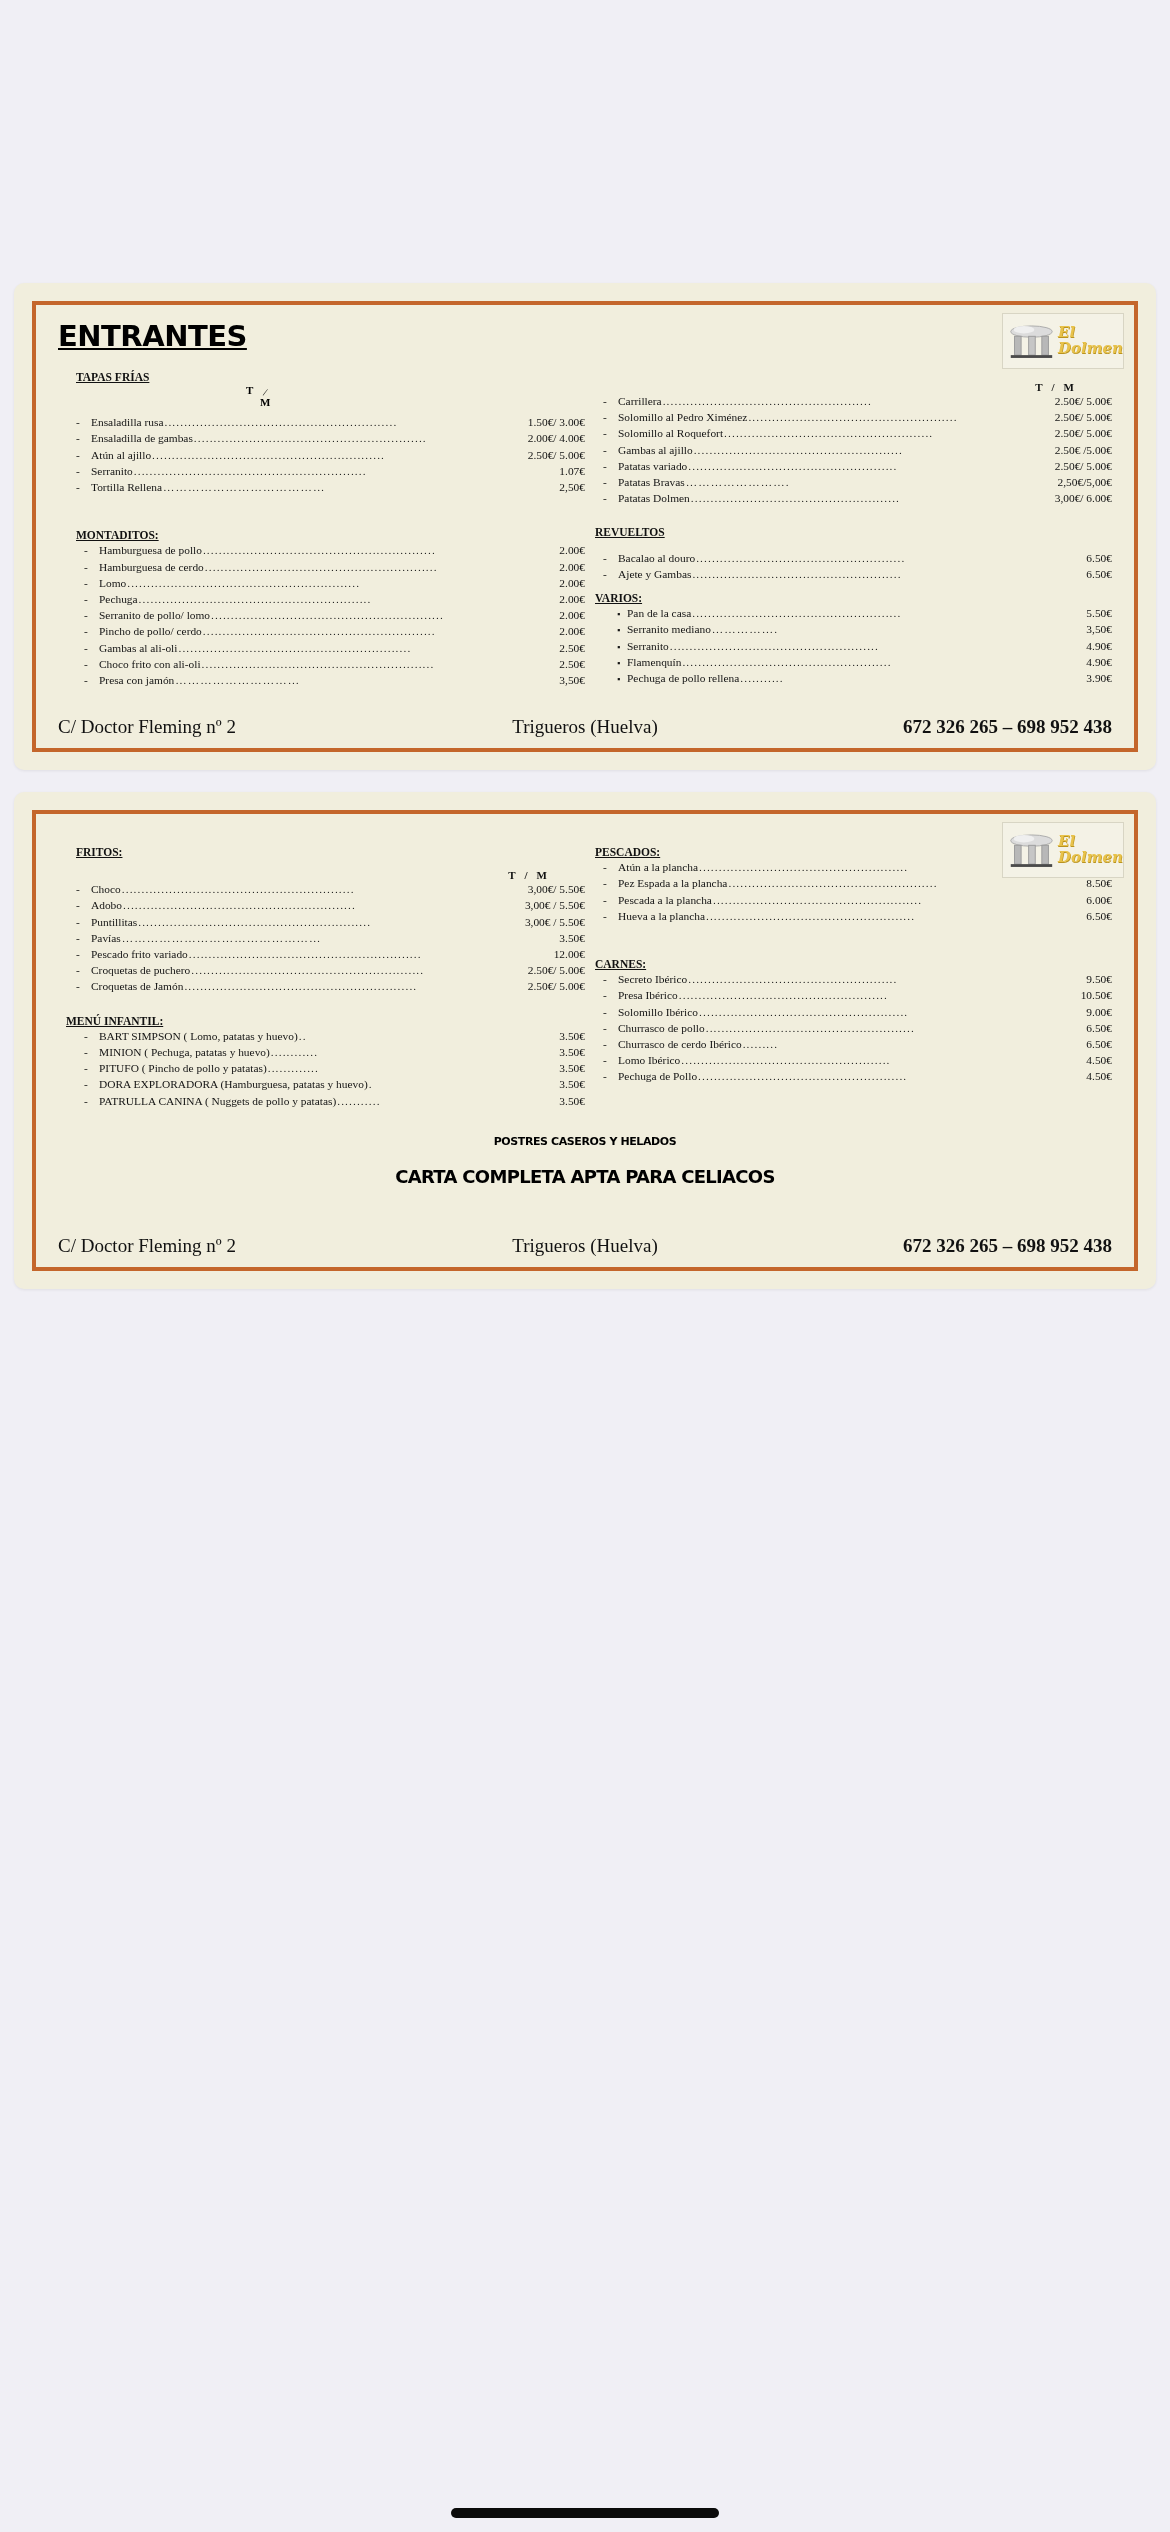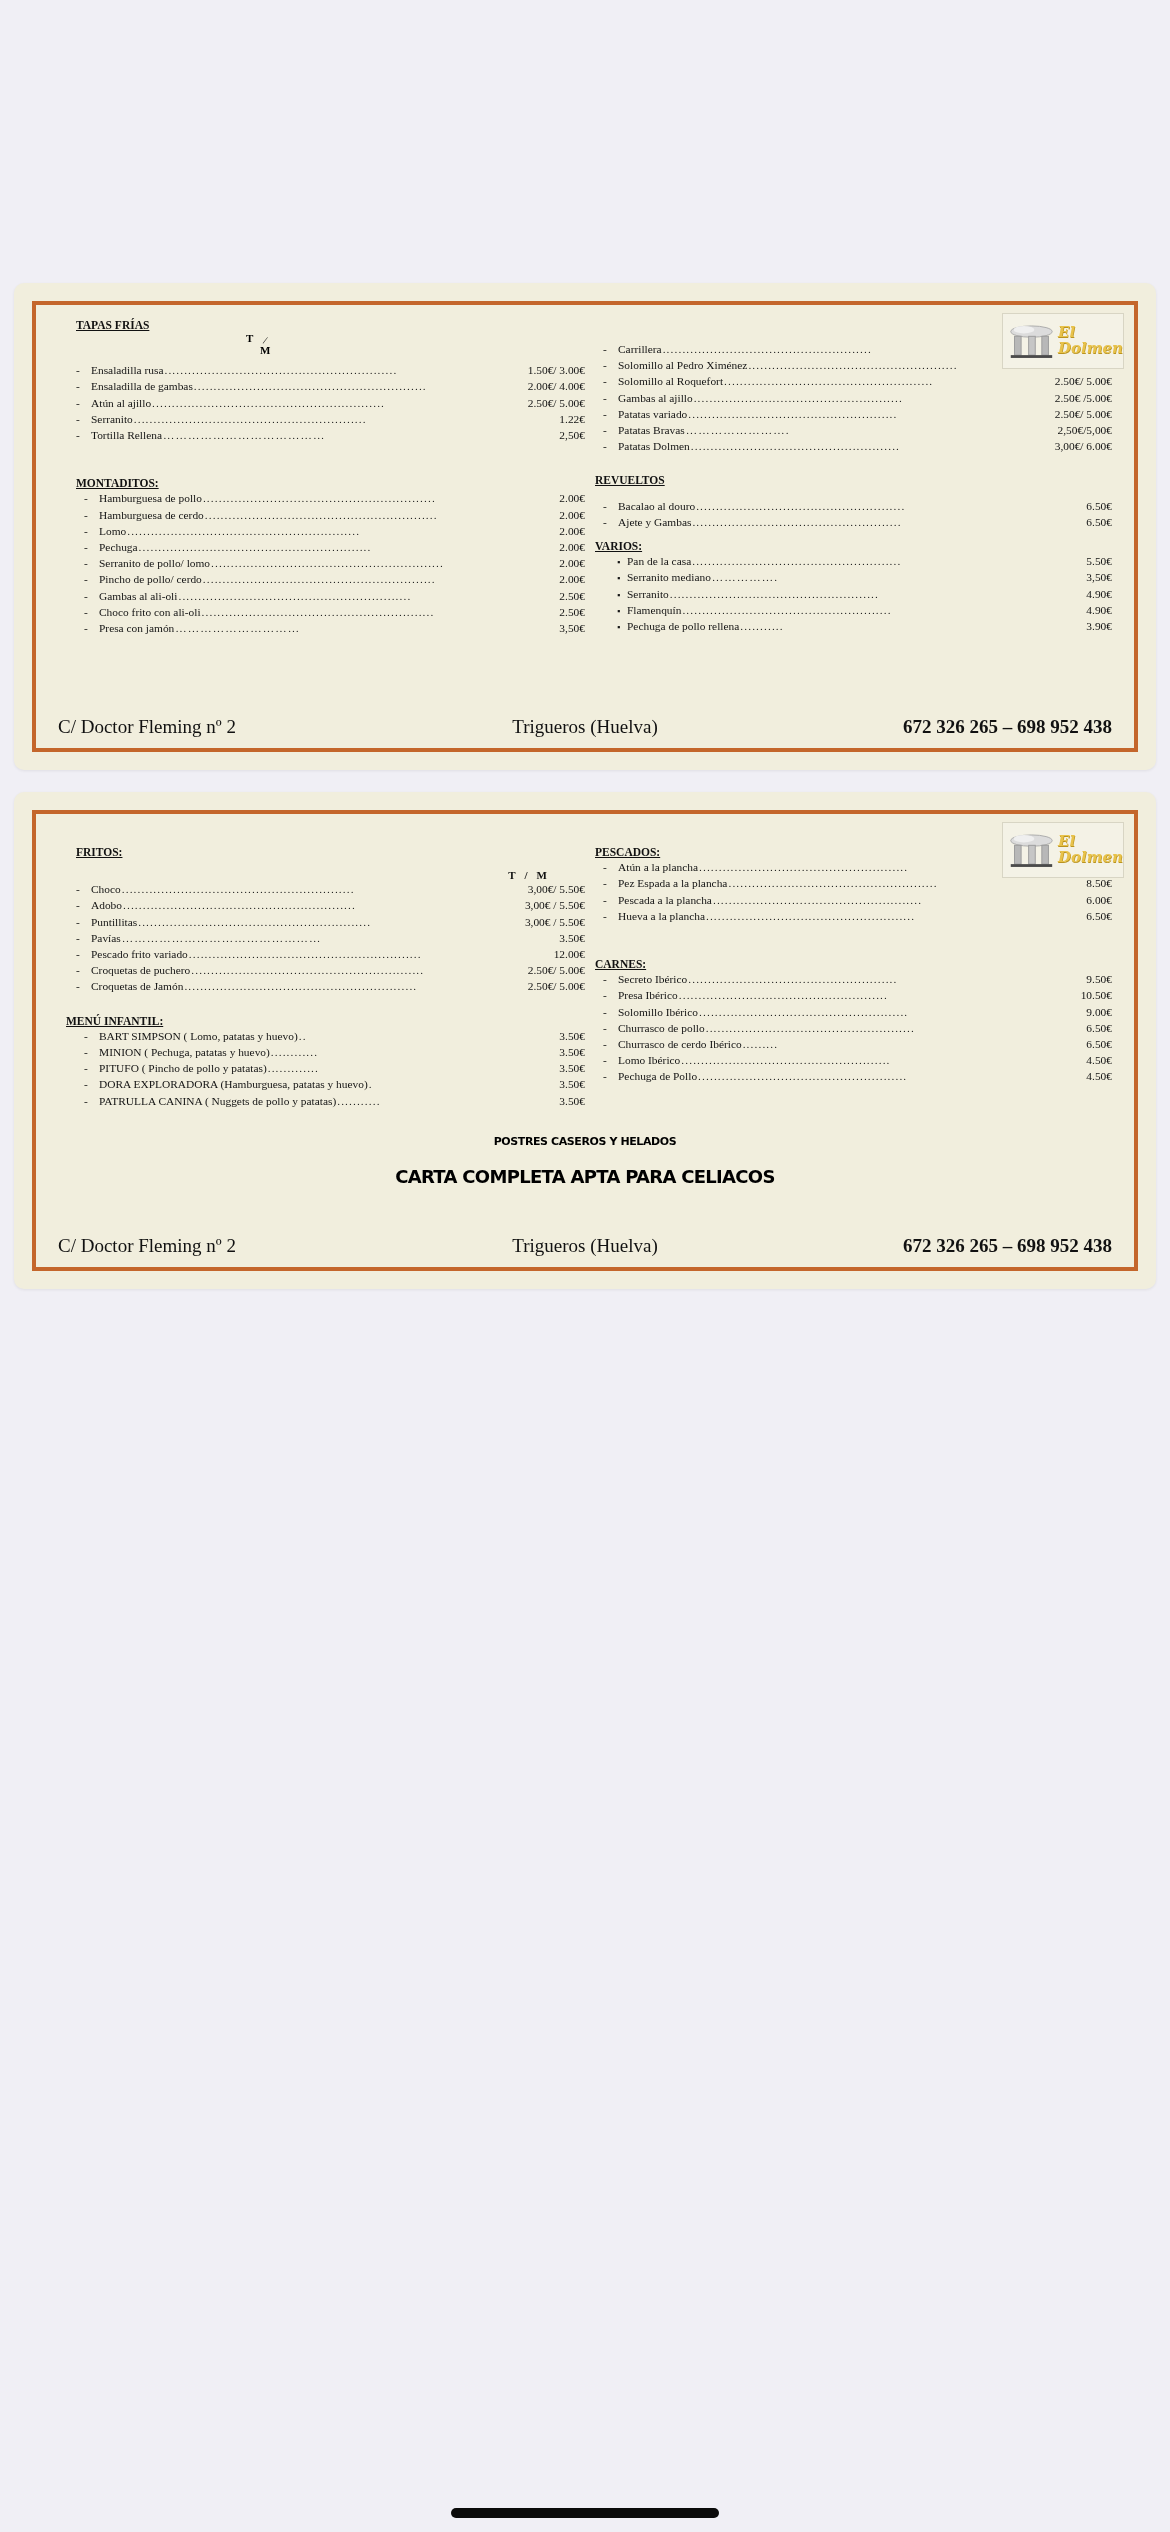--- a/index.html
+++ b/index.html
@@ -235,20 +235,21 @@
             <rect x="37" y="19" width="7" height="20" fill="#b8b8b8" stroke="#9b9b9b"></rect>
             <rect x="4" y="39" width="44" height="3" fill="#4a4a4a"></rect>
           </svg>
           <div class="logo-words">
             <span class="logo-line-1">El</span>
             <span class="logo-line-2">Dolmen</span>
           </div>
         </div>
       </div>
 
+      <div class="big-title">ENTRANTES</div>
 
       <div class="cols">
 
         <div class="col-left">
 
           <div class="sec-head">TAPAS FRÍAS</div>
           <div class="tm-row-slanted">
             <span class="t">T</span>
             <span class="slash">/</span>
             <span class="m">M</span>
@@ -269,21 +270,21 @@
             <li class="menu-line">
               <span class="bullet">-</span>
               <span class="name">Atún al ajillo</span>
               <span class="leader">...........................................................</span>
               <span class="price">2.50€/ 5.00€</span>
             </li>
             <li class="menu-line">
               <span class="bullet">-</span>
               <span class="name">Serranito</span>
               <span class="leader">...........................................................</span>
-              <span class="price">1.22€</span>
+              <span class="price">1.07€</span>
             </li>
             <li class="menu-line">
               <span class="bullet">-</span>
               <span class="name">Tortilla Rellena</span>
               <span class="leader">…………………………………</span>
               <span class="price">2,50€</span>
             </li>
           </ul>
 
           <div class="gap-lg"></div>

